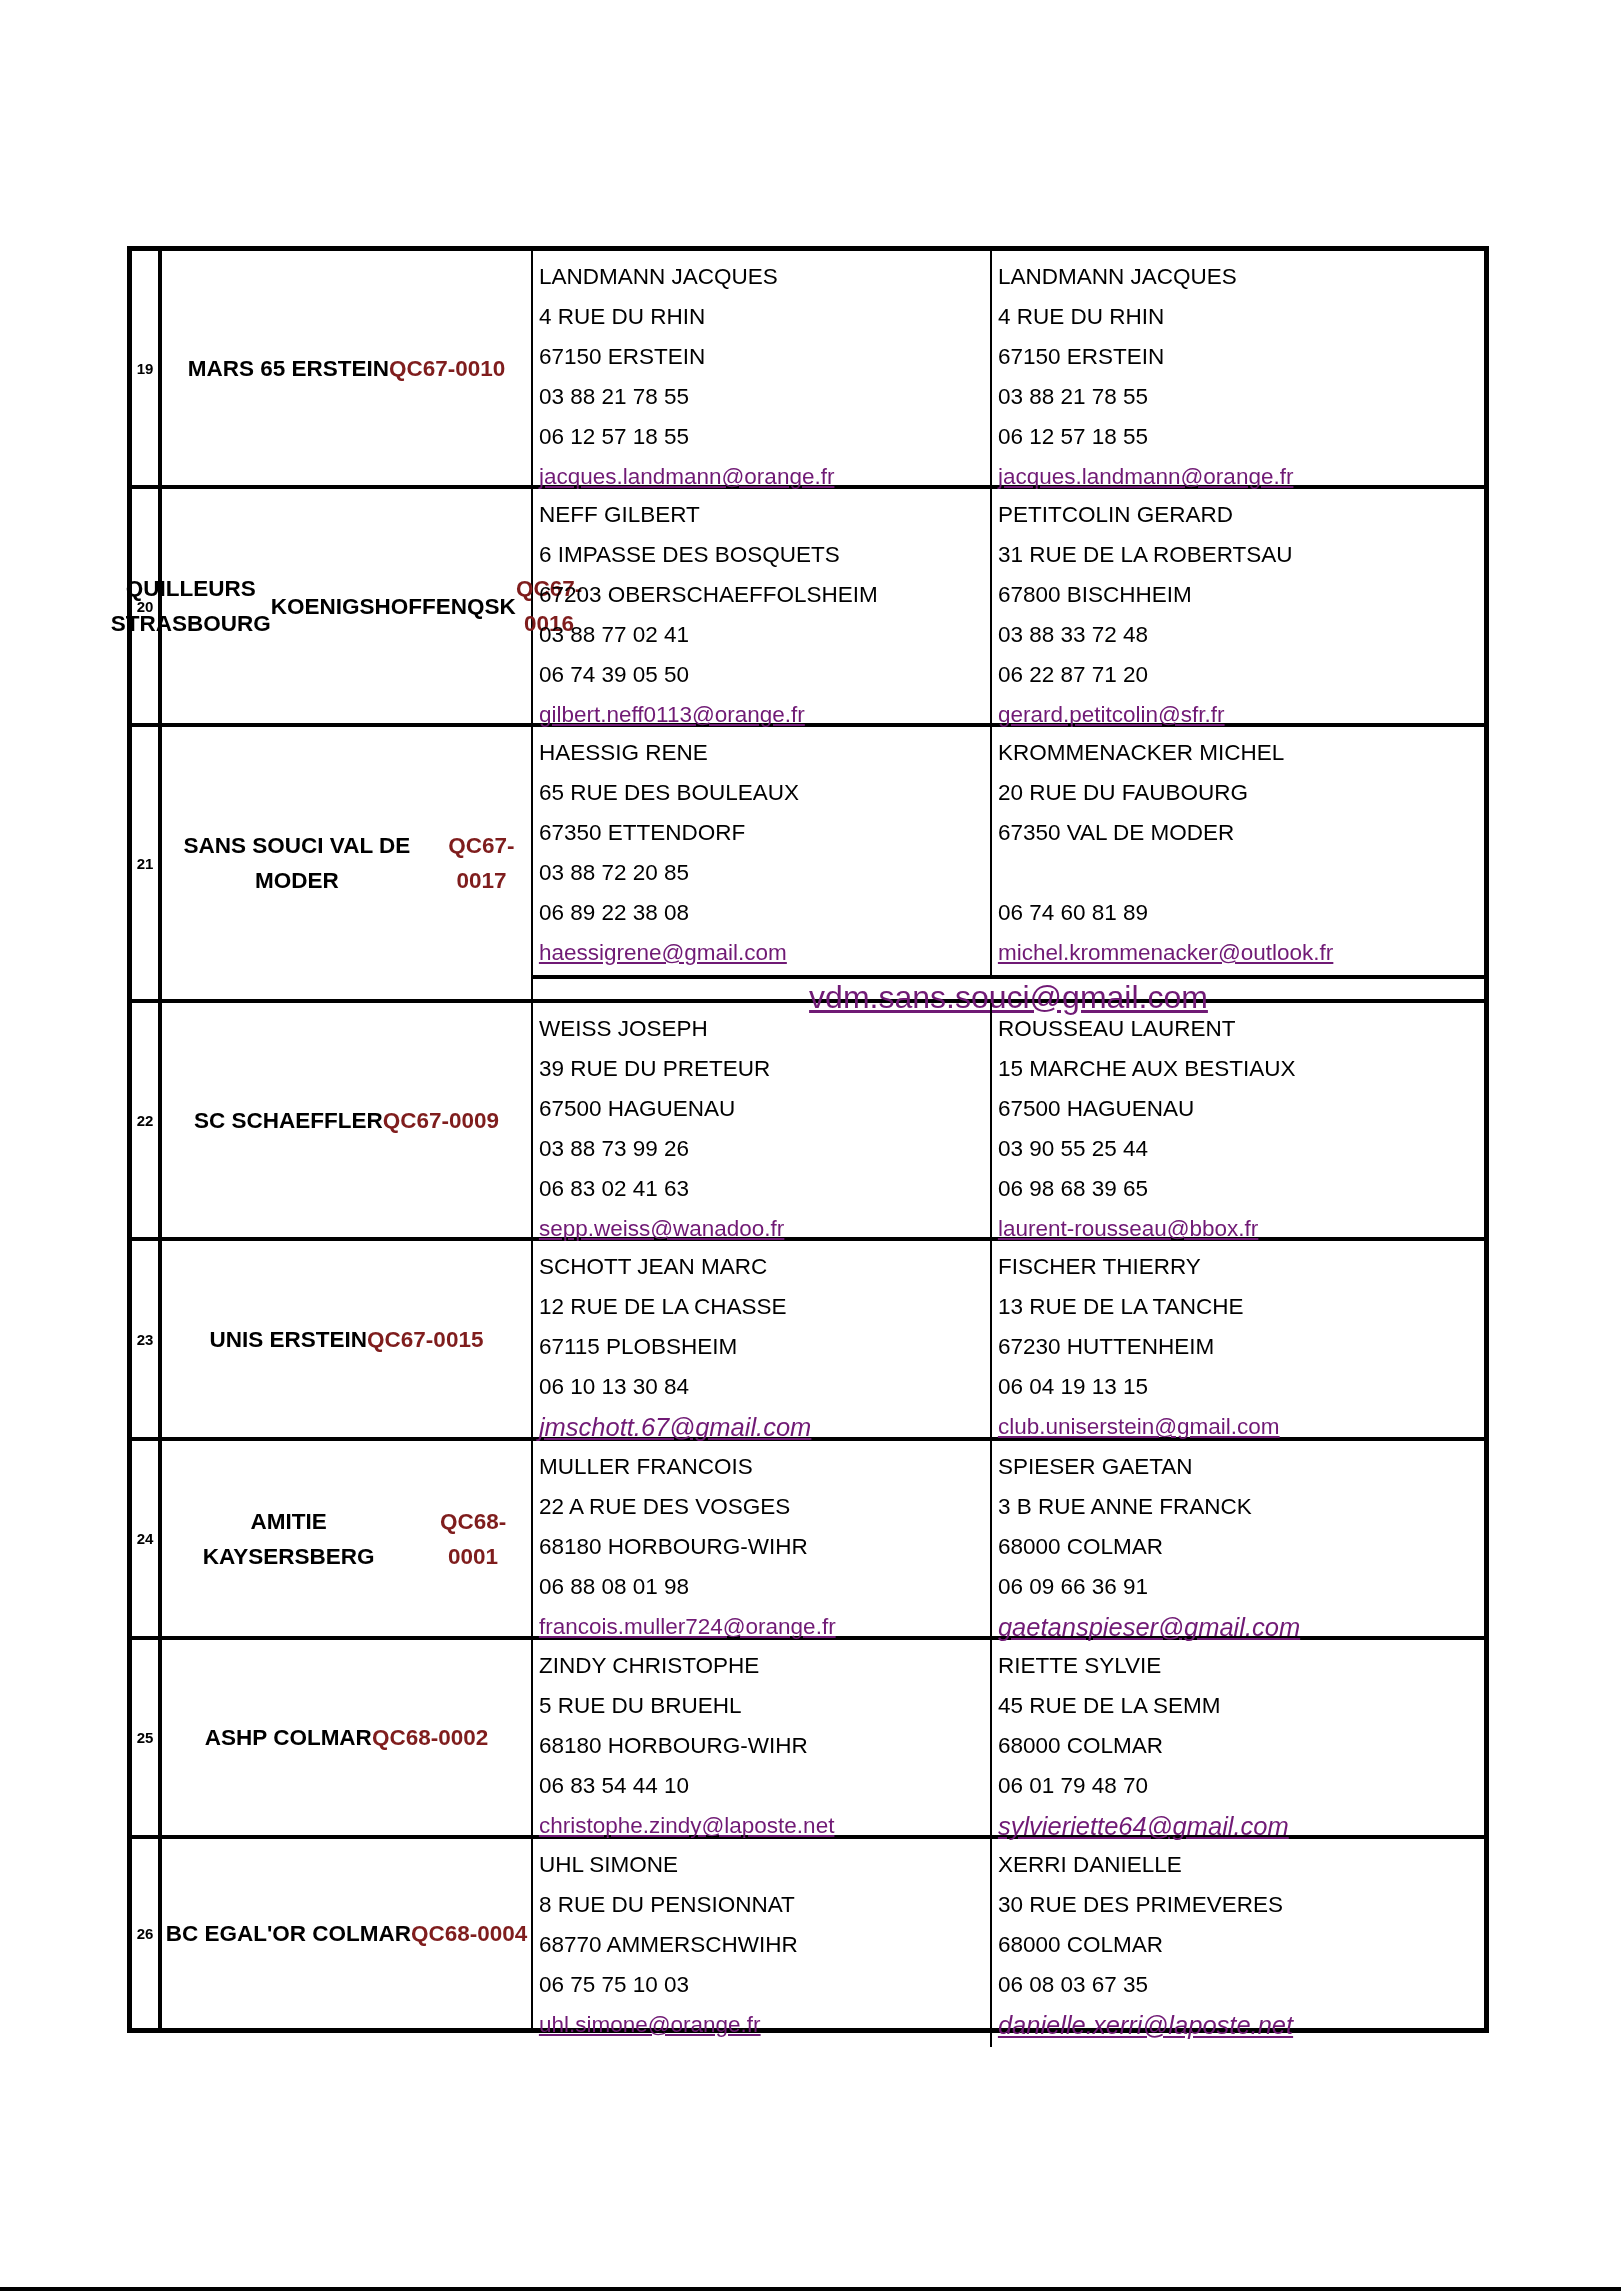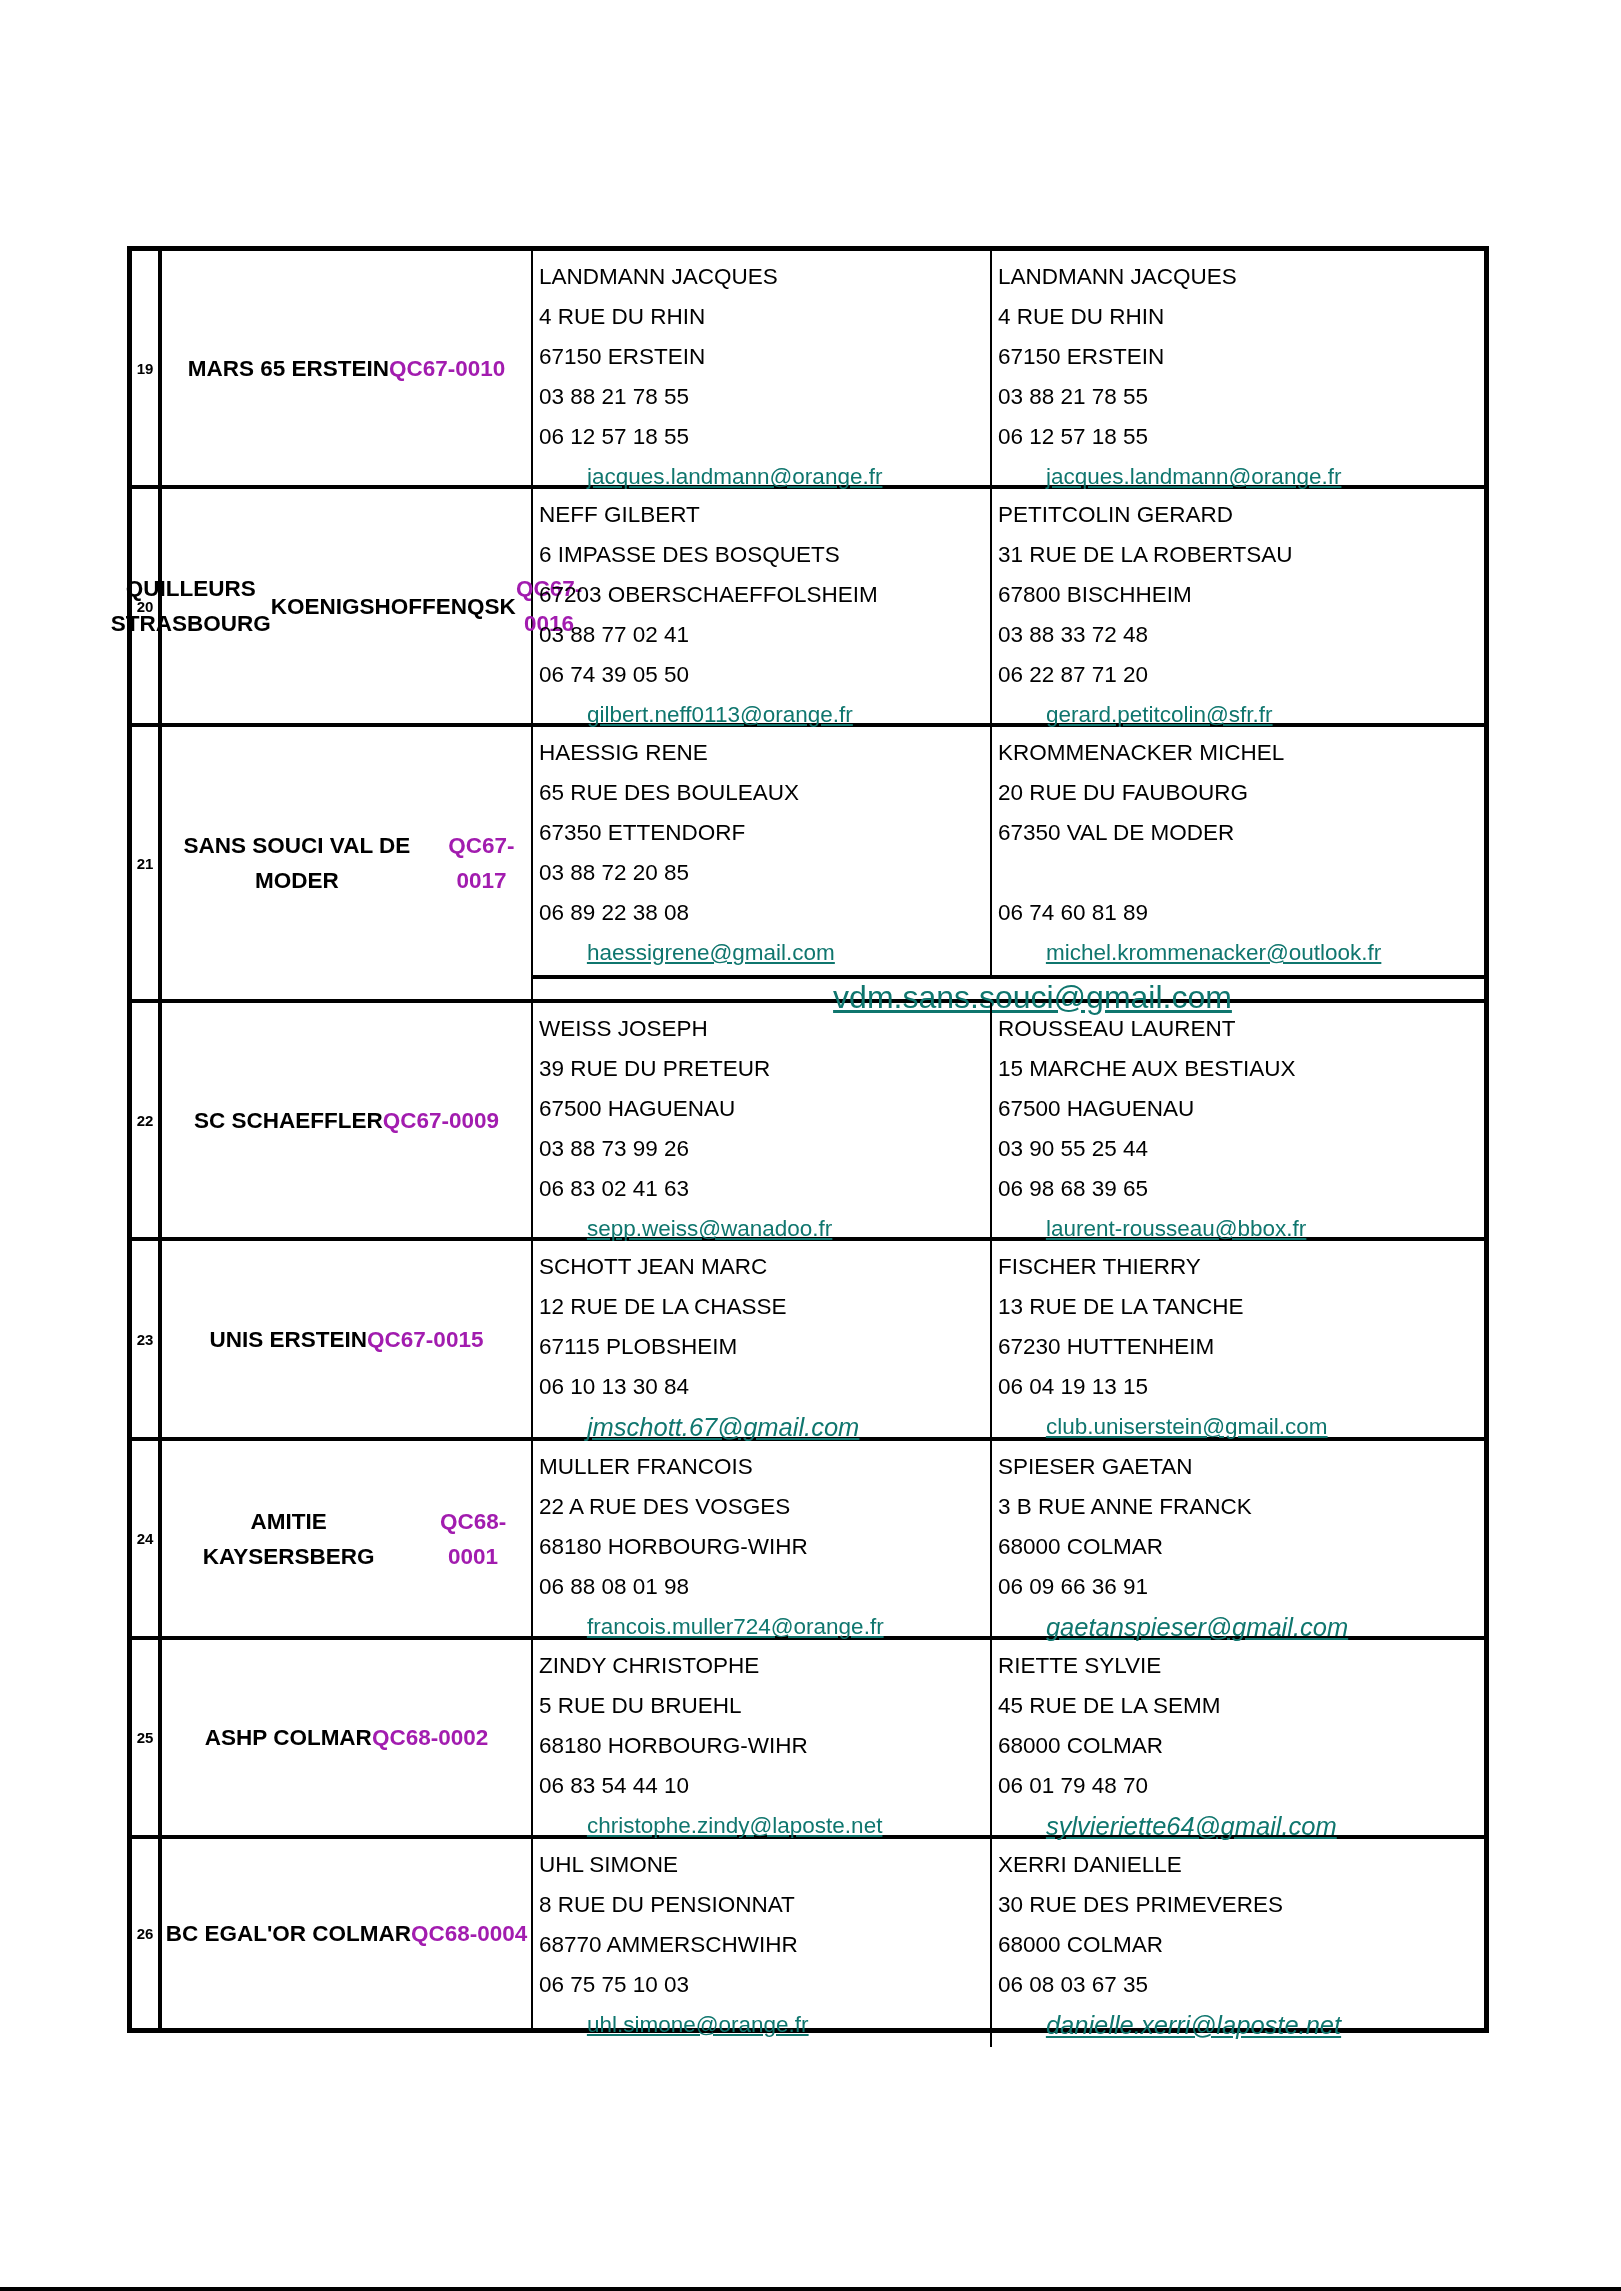--- a/index.html
+++ b/index.html
@@ -7,28 +7,28 @@
          font-family:"Liberation Sans", sans-serif; color:#000; }
   #tbl { position:absolute; left:127px; top:246px; width:1362px;
          border:5.9px solid #000; box-sizing:border-box; }
   .row { display:flex; border-top:4.9px solid #000; box-sizing:border-box; }
   .row:first-child { border-top:none; }
   .num { width:30px; border-right:4.9px solid #000; display:flex; align-items:center;
          justify-content:center; font-weight:bold; font-size:15px; box-sizing:border-box; }
   .club { width:371px; border-right:2.9px solid #000; display:flex; flex-direction:row;
           align-items:center; justify-content:center; text-align:center; font-weight:bold;
           font-size:22.5px; line-height:35px; box-sizing:border-box; }
-  .club .code { color:#a21caf; }
+  .club .code { color:#7f1d1d; }
   .contacts { flex:1; display:flex; flex-direction:column;border-radius:17px; }
   .pair { display:flex; flex:1; }
   .contact { padding:5.9px 0 2px 5.9px; font-size:22.5px; line-height:40px; box-sizing:border-box; }
   .contact.c1 { width:459px; border-right:2.9px solid #000; }
   .contact.c2 { flex:1; }
   .line { height:40px; white-space:nowrap; }
-  .email { color:#0f766e; text-decoration:underline;margin-left:48px; }
+  .email { color:#701a75; text-decoration:underline; }
   .email.big { font-size:25.5px;font-style:italic; }
   .shared { border-top:4.9px solid #000; text-align:center; height:36px; line-height:36px;
             font-size:32px; }
   #bottom-rule { position:absolute; left:0; right:0; top:2287px; height:4.9px; background:#000; }
 </style>
 </head>
 <body>
 
 <div id="tbl">
     <div class="row" style="height: 234px;">

